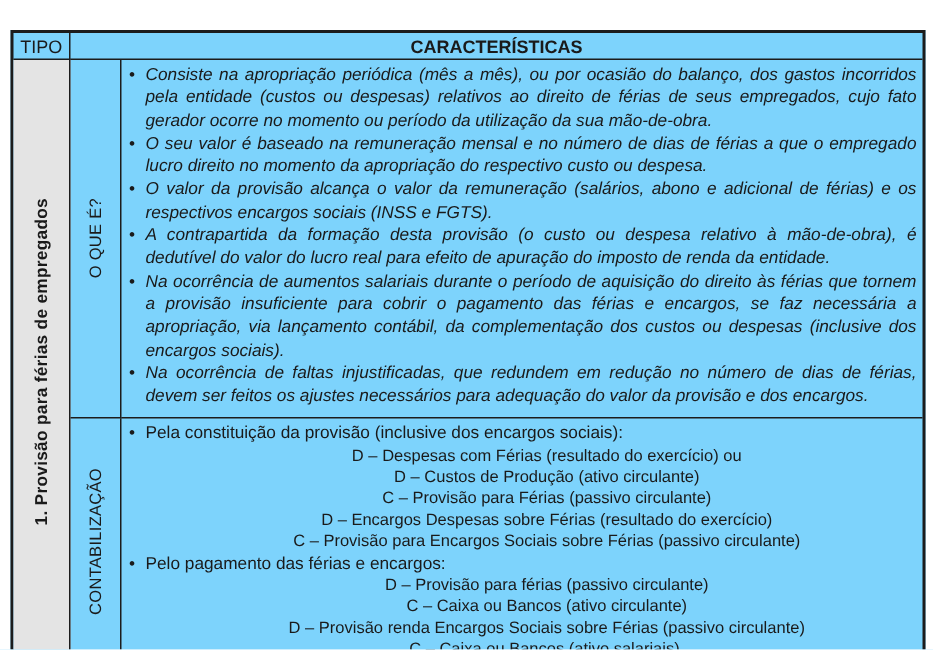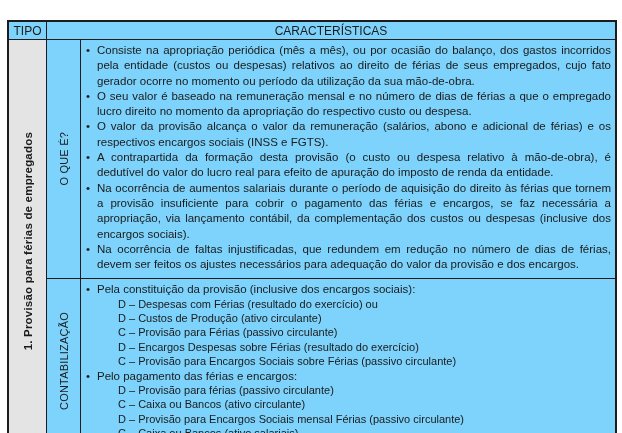--- a/index.html
+++ b/index.html
@@ -31,20 +31,21 @@
 
   .h-tipo {
     grid-column: 1; grid-row: 1;
     display: flex; align-items: center; justify-content: center;
     font-size: 12px;
   }
   .h-carac {
     grid-column: 2 / 4; grid-row: 1;
     display: flex; align-items: center; justify-content: center;
     font-size: 12px;
+    font-weight: bold;
   }
   .c-tipo {
     grid-column: 1; grid-row: 2 / 4;
     background: #e4e4e4;
     display: flex; align-items: center; justify-content: center;
   }
   .c-oque-label {
     grid-column: 2; grid-row: 2;
     display: flex; align-items: center; justify-content: center;
   }
@@ -69,23 +70,23 @@
   }
   .vtext.bold { font-weight: bold; font-size: 11.5px; }
 
   
   .c-oque .item { font-size: 11.5px; line-height: 15.3px; }
   .c-contab .item.bullet { font-size: 11.5px; line-height: 14.5px; }
   .c-contab .item.sub { font-size: 11px; line-height: 14.4px; }
   .item { display: flex; }
   .item .marker { flex: 0 0 11px; width: 11px; }
   .item .txt { flex: 1; }
-  .c-oque .item .txt { text-align: justify; }
+  .c-oque .item .txt { text-align: justify; font-style: italic; }
   .item.sub { padding-left: 11px; }
-  .item.sub .txt { text-align: left; margin-left: 21px; }
+  .item.sub .txt { text-align: center; margin-left: 21px; }
 </style>
 </head>
 <body>
 
 <div class="page">
   <div class="doc-table">
 
     <div class="cell h-tipo b-r b-b">TIPO</div>
 
     <div class="cell h-carac b-b">CARACTERÍSTICAS</div>
@@ -153,21 +154,21 @@
           <span class="marker">•</span>
           <div class="txt">Pelo pagamento das férias e encargos:</div>
         </div>
         <div class="item sub">
           <div class="txt">D – Provisão para férias (passivo circulante)</div>
         </div>
         <div class="item sub">
           <div class="txt">C – Caixa ou Bancos (ativo circulante)</div>
         </div>
         <div class="item sub">
-          <div class="txt">D – Provisão para Encargos Sociais mensal Férias (passivo circulante)</div>
+          <div class="txt">D – Provisão renda Encargos Sociais sobre Férias (passivo circulante)</div>
         </div>
         <div class="item sub">
           <div class="txt">C – Caixa ou Bancos (ativo salariais).</div>
         </div>
       </div>
 
   </div>
 </div>
 
 </body></html>

